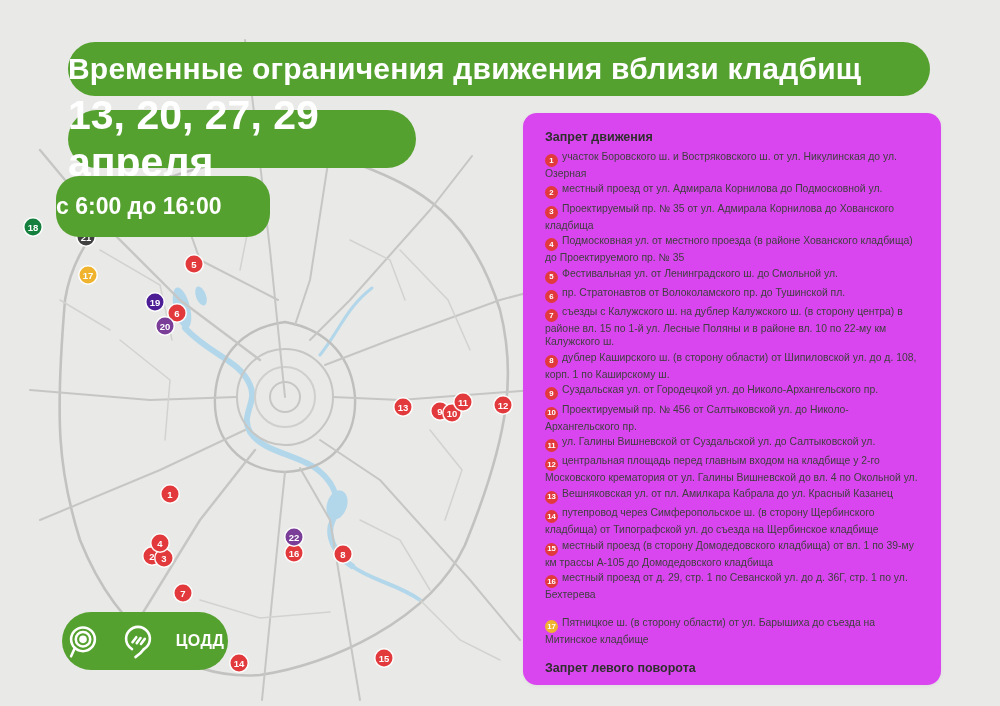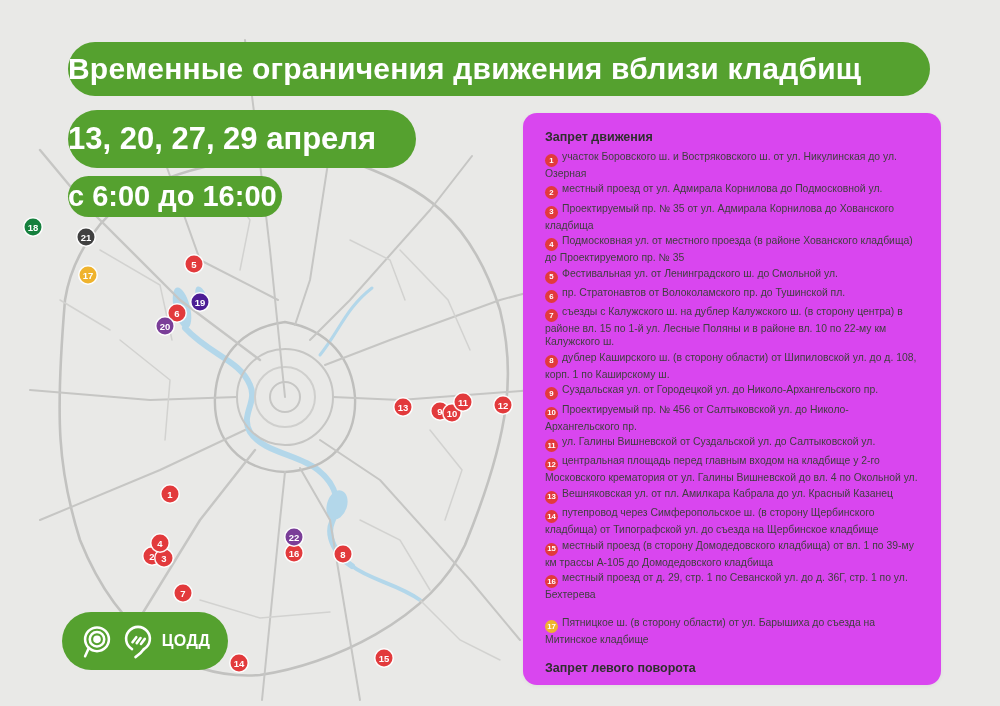--- a/index.html
+++ b/index.html
@@ -10,22 +10,22 @@
     color:#3f3f3e;
   }
   
   #map{position:absolute;left:0;top:0;width:1000px;height:706px;z-index:0;}
   
   .pill{
     position:absolute;background:#55a12f;color:#ffffff;font-weight:bold;
     display:flex;align-items:center;justify-content:flex-start;z-index:5;
   }
   .pill-title{left:68px;top:42px;width:862px;height:54px;border-radius:28px;font-size:30px;letter-spacing:.2px;}
-  .pill-dates{left:68px;top:110px;width:348px;height:58px;border-radius:29px;font-size:31px;}
-  .pill-time{left:68px;top:176px;width:214px;height:41px;border-radius:23px;font-size:29px;}
+  .pill-dates{left:68px;top:110px;width:348px;height:58px;border-radius:29px;font-size:41px;}
+  .pill-time{left:56px;top:176px;width:214px;height:61px;border-radius:23px;font-size:23px;}
   
   .panel{
     position:absolute;left:523px;top:113px;width:418px;height:572px;z-index:4;
     background:#d946ef;border-radius:14px;box-shadow:0 1px 4px rgba(0,0,0,.05);
     padding:17px 22px;box-sizing:border-box;overflow:hidden;
   }
   .section{margin-top:15px;}
   .section:first-child{margin-top:0;}
   .section-title{font-size:12.5px;font-weight:bold;color:#2f2f2e;margin:0 0 6px 0;}
   .item{font-size:10.4px;line-height:13px;margin:0 0 2.5px 0;color:#3f3f3e;}
@@ -39,21 +39,21 @@
     position:absolute;width:17px;height:17px;border-radius:50%;z-index:3;
     color:#fff;font-weight:bold;font-size:9.5px;line-height:1;
     display:flex;align-items:center;justify-content:center;
     box-shadow:0 0 0 1.5px rgba(255,255,255,.95);
     transform:translate(-50%,-50%);
   }
   
   .logo{
     position:absolute;left:62px;top:612px;width:166px;height:58px;z-index:5;
     background:#55a12f;border-radius:29px;display:flex;align-items:center;
-    justify-content:center;gap:7px;color:#fff;
+    justify-content:center;gap:21px;color:#fff;
   }
   .logo-text{font-size:16px;font-weight:bold;letter-spacing:.5px;}
 </style>
 </head>
 <body>
 
 <svg id="map" viewBox="0 0 1000 706" xmlns="http://www.w3.org/2000/svg">
 
   <g stroke="#b3d7ea" fill="none" stroke-linecap="round">
     <ellipse cx="182" cy="308" rx="8" ry="21" fill="#b3d7ea" stroke="none" transform="rotate(-14 182 308)"></ellipse>
@@ -150,21 +150,21 @@
     <div class="marker" style="left: 440px; top: 411px; background: rgb(226, 58, 60);">9</div>
     <div class="marker" style="left: 452px; top: 413px; background: rgb(226, 58, 60);">10</div>
     <div class="marker" style="left: 463px; top: 402px; background: rgb(226, 58, 60);">11</div>
     <div class="marker" style="left: 503px; top: 405px; background: rgb(226, 58, 60);">12</div>
     <div class="marker" style="left: 403px; top: 407px; background: rgb(226, 58, 60);">13</div>
     <div class="marker" style="left: 239px; top: 663px; background: rgb(226, 58, 60);">14</div>
     <div class="marker" style="left: 384px; top: 658px; background: rgb(226, 58, 60);">15</div>
     <div class="marker" style="left: 294px; top: 553px; background: rgb(226, 58, 60);">16</div>
     <div class="marker" style="left: 88px; top: 275px; background: rgb(239, 179, 45);">17</div>
     <div class="marker" style="left: 33px; top: 227px; background: #15803d;">18</div>
-    <div class="marker" style="left: 155px; top: 302px; background: #4c1d95; margin-left: 45px;">19</div>
+    <div class="marker" style="left: 155px; top: 302px; background: #4c1d95;">19</div>
     <div class="marker" style="left: 165px; top: 314px; background: rgb(122, 62, 152); margin-top: 12px;">20</div>
     <div class="marker" style="left: 86px; top: 237px; background: #404040;">21</div>
     <div class="marker" style="left: 294px; top: 537px; background: rgb(122, 62, 152);">22</div>
   </div>
 
 <div class="logo">
   <svg width="34" height="38" viewBox="0 0 40 44">
     <g stroke="#ffffff" fill="none" stroke-width="3">
       <circle cx="20" cy="20" r="14"></circle>
       <circle cx="20" cy="20" r="8.5"></circle>

